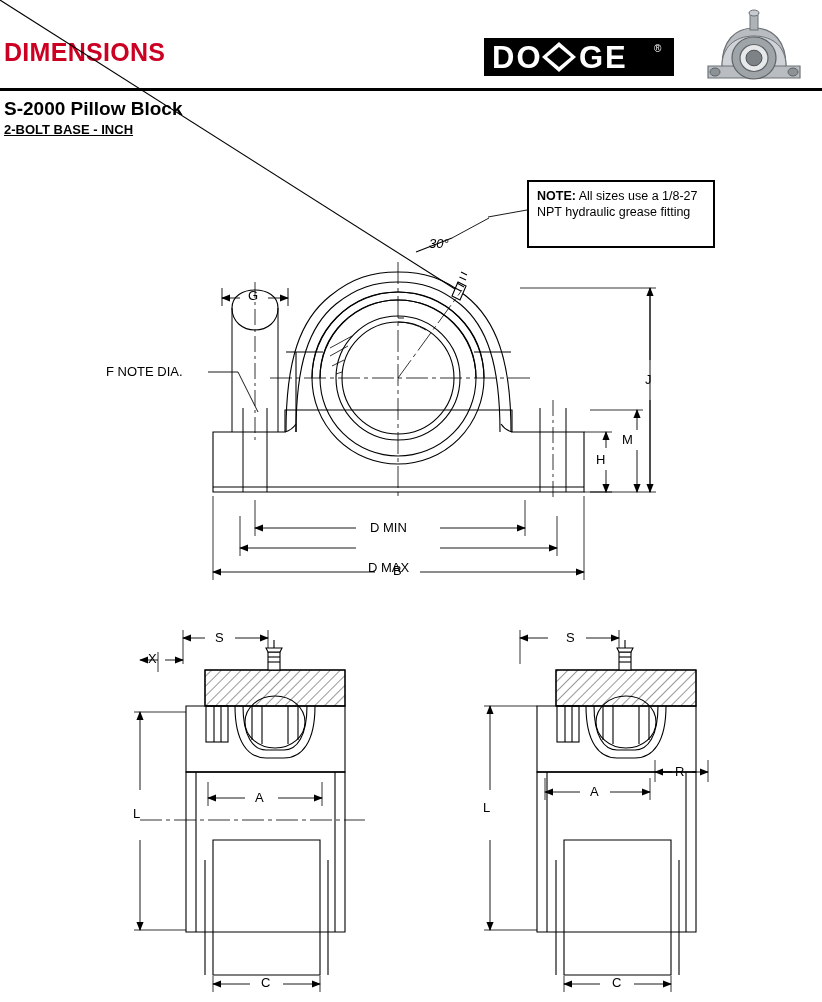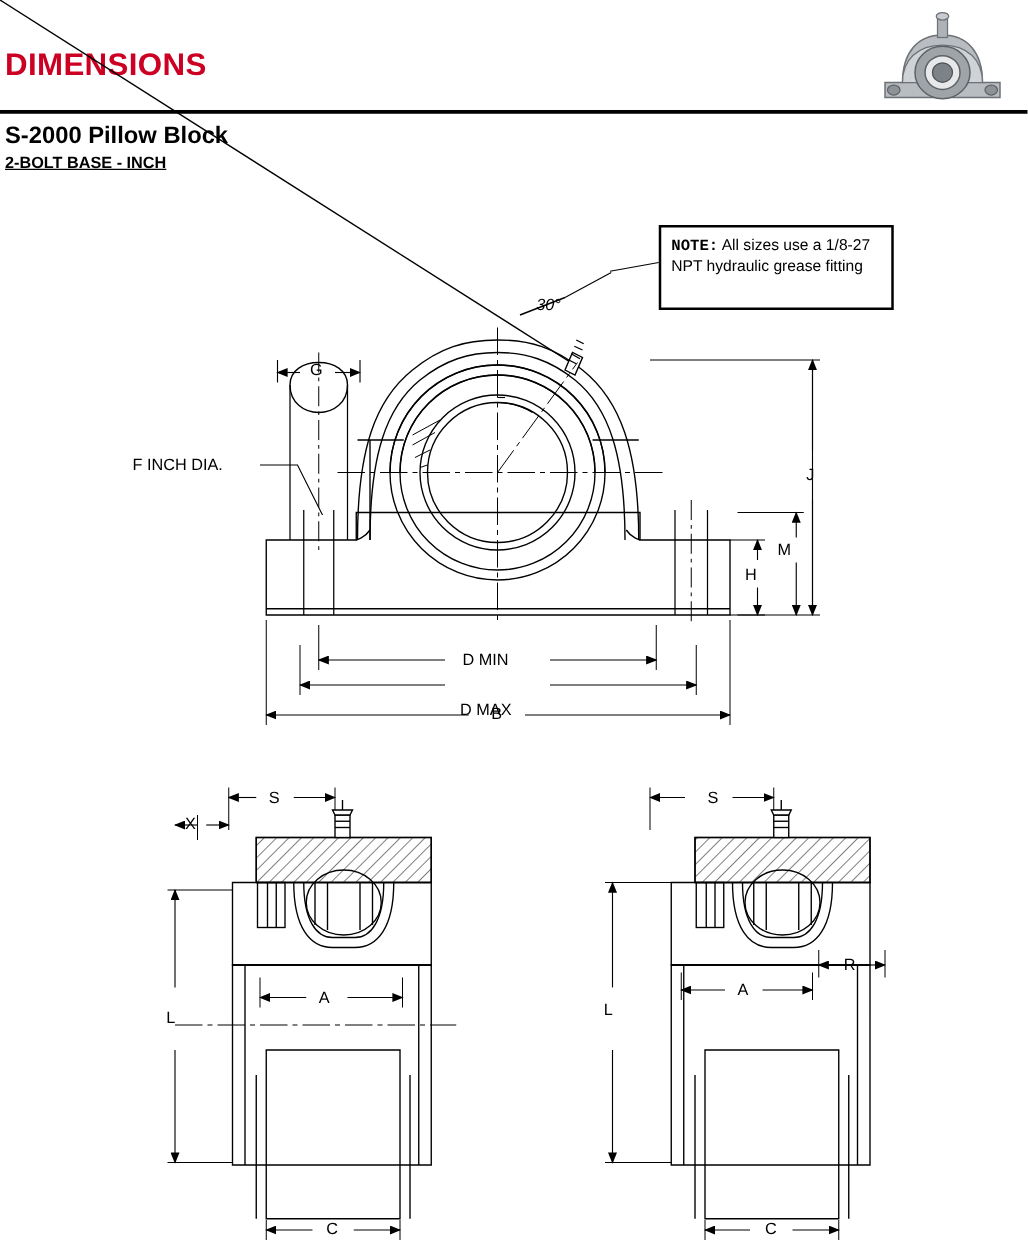--- a/index.html
+++ b/index.html
@@ -77,21 +77,21 @@
     top: 180px;
     width: 188px;
     height: 68px;
     border: 2px solid #000;
     background: #fff;
     box-sizing: border-box;
     padding: 6px 8px;
     font-size: 12.5px;
     line-height: 16px;
   }
-  .note-box b { font-weight: bold; font-family: Liberation Mono, monospace; }
+  .note-box b { font-weight: bold; }
   
   .draw {
     position: absolute;
     left: 0;
     top: 0;
     width: 822px;
     height: 1002px;
   }
   .lbl {
     position: absolute;
@@ -102,20 +102,30 @@
 </head>
 <body>
 
 <div class="page">
 
   <div class="hdr-title">DIMENSIONS</div>
   <div class="hdr-rule"></div>
   <div class="subtitle1">S-2000 Pillow Block</div>
   <div class="subtitle2">2-BOLT BASE - INCH</div>
 
+  <div class="logo">
+    <svg width="190" height="38" viewBox="0 0 190 38">
+      <rect x="0" y="0" width="190" height="38" fill="#000"></rect>
+      <text x="8" y="30" font-family="Liberation Sans, sans-serif" font-size="31" font-weight="bold" fill="#fff" letter-spacing="2">DO</text>
+      <text x="95" y="30" font-family="Liberation Sans, sans-serif" font-size="31" font-weight="bold" fill="#fff" letter-spacing="2">GE</text>
+      <polygon points="75,4 92,19 75,34 58,19" fill="#fff"></polygon>
+      <polygon points="75,9 87,19 75,29 63,19" fill="#000"></polygon>
+      <text x="170" y="14" font-family="Liberation Sans, sans-serif" font-size="10" fill="#fff">®</text>
+    </svg>
+  </div>
 
   <div class="photo">
     <svg width="108" height="78" viewBox="0 0 108 78">
       <g>
         <path d="M8,70 L100,70 L100,58 L86,58 C86,34 74,20 54,20 C34,20 22,34 22,58 L8,58 Z" fill="#b9bdc2" stroke="#6d7277" stroke-width="1.2"></path>
         <path d="M22,58 C22,40 34,28 54,28 C74,28 86,40 86,58 Z" fill="#cfd3d7" stroke="#6d7277" stroke-width="1"></path>
         <ellipse cx="54" cy="50" rx="22" ry="21" fill="#9fa4a9" stroke="#5c6266" stroke-width="1.2"></ellipse>
         <ellipse cx="54" cy="50" rx="14" ry="13.5" fill="#e6e8ea" stroke="#5c6266" stroke-width="1.2"></ellipse>
         <ellipse cx="54" cy="50" rx="8" ry="7.8" fill="#7d8287" stroke="#4e5357" stroke-width="1"></ellipse>
         <rect x="50" y="4" width="8" height="18" fill="#aeb3b8" stroke="#6d7277" stroke-width="1"></rect>
@@ -355,21 +365,21 @@
         <line x1="564" y1="984" x2="600" y2="984" marker-start="url(#arS)" stroke-width="0.9"></line>
         <line x1="634" y1="984" x2="671" y2="984" marker-end="url(#ar)" stroke-width="0.9"></line>
         <line x1="564" y1="976" x2="564" y2="992" stroke-width="0.8"></line>
         <line x1="671" y1="976" x2="671" y2="992" stroke-width="0.8"></line>
       </g>
     </g>
   </svg>
 
   <div class="lbl" style="left:429px; top:236px;font-style:italic;">30°</div>
   <div class="lbl" style="left:248px; top:288px;">G</div>
-  <div class="lbl" style="left:106px; top:364px;">F INCH DIA.</div>
+  <div class="lbl" style="left:106px; top:364px;">F NOTE DIA.</div>
   <div class="lbl" style="left:645px; top:372px;">J</div>
   <div class="lbl" style="left:622px; top:432px;">M</div>
   <div class="lbl" style="left:596px; top:452px;">H</div>
   <div class="lbl" style="left:370px; top:520px;">D MIN</div>
   <div class="lbl" style="left:368px; top:560px;">D MAX</div>
   <div class="lbl" style="left:393px; top:563px;">B</div>
 
   <div class="lbl" style="left:215px; top:630px;">S</div>
   <div class="lbl" style="left:148px; top:651px;">X</div>
   <div class="lbl" style="left:255px; top:790px;">A</div>

